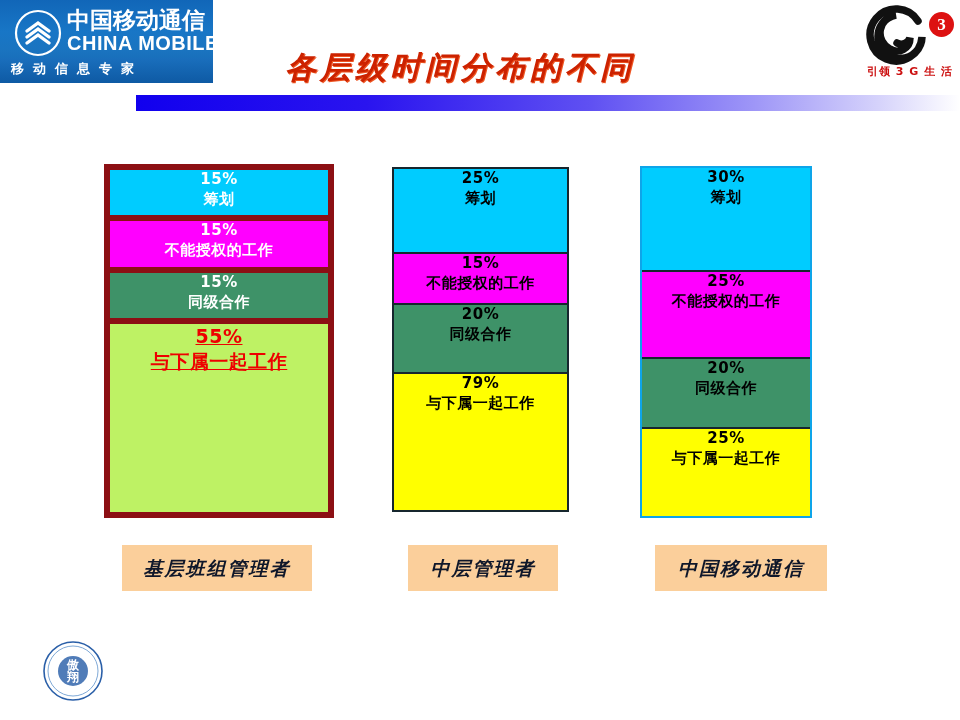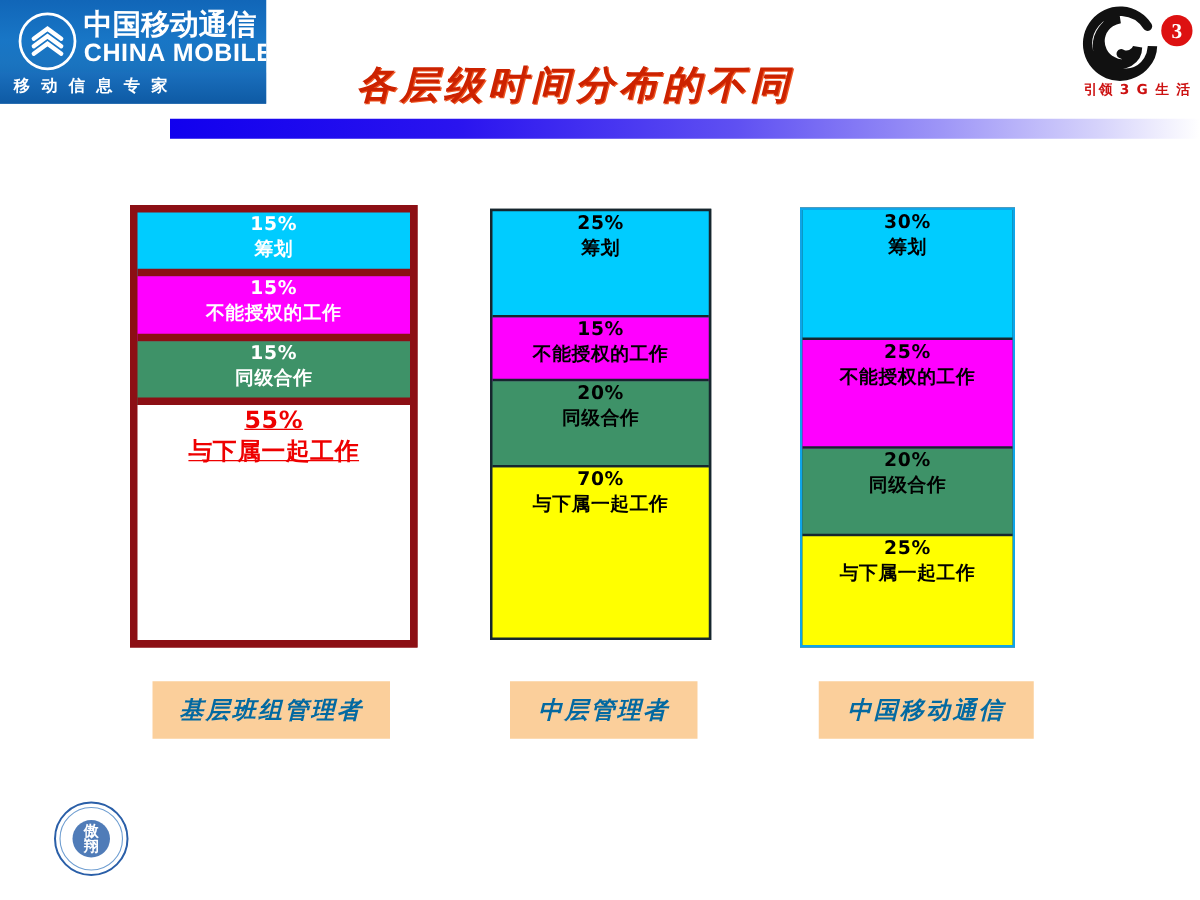--- a/index.html
+++ b/index.html
@@ -192,21 +192,21 @@
     font-size: 19px;
     line-height: 25px;
   }
   #column-1 .seg-pct, #column-1 .seg-label,
   #column-2 .seg-pct, #column-2 .seg-label { color: #000000; }
 
   
   .role-label {
     position: absolute;
     background: #fbcf9b;
-    color: #0369a1;
+    color: #0f172a;
     font-size: 19px;
     font-weight: bold;
     font-style: italic;
     letter-spacing: 2px;
     text-align: center;
     white-space: nowrap;
     box-sizing: border-box;
   }
   #role-label-0 { left: 122px; top: 545px; width: 190px; height: 46px; line-height: 46px; }
   #role-label-1 { left: 408px; top: 545px; width: 150px; height: 46px; line-height: 46px; }
@@ -258,40 +258,40 @@
       <div class="seg-label">筹划</div>
     </div>
     <div class="bar-segment" style="background: rgb(255, 0, 255); height: 15%;">
       <div class="seg-pct">15%</div>
       <div class="seg-label">不能授权的工作</div>
     </div>
     <div class="bar-segment" style="background: rgb(62, 146, 104); height: 15%;">
       <div class="seg-pct">15%</div>
       <div class="seg-label">同级合作</div>
     </div>
-    <div class="bar-segment seg-highlight" style="background: #ffffff; height: 55%;">
+    <div class="bar-segment seg-highlight" style="background: #bef264; height: 55%;">
       <div class="seg-pct">55%</div>
       <div class="seg-label">与下属一起工作</div>
     </div>
   </div>
 <div class="bar-column" id="column-1">
     <div class="bar-segment" style="background: rgb(0, 204, 255); height: 25%;">
       <div class="seg-pct">25%</div>
       <div class="seg-label">筹划</div>
     </div>
     <div class="bar-segment" style="background: rgb(255, 0, 255); height: 15%;">
       <div class="seg-pct">15%</div>
       <div class="seg-label">不能授权的工作</div>
     </div>
     <div class="bar-segment" style="background: rgb(62, 146, 104); height: 20%;">
       <div class="seg-pct">20%</div>
       <div class="seg-label">同级合作</div>
     </div>
     <div class="bar-segment" style="background: rgb(255, 255, 0); height: 40%;">
-      <div class="seg-pct">70%</div>
+      <div class="seg-pct">79%</div>
       <div class="seg-label">与下属一起工作</div>
     </div>
   </div>
 <div class="bar-column" id="column-2">
     <div class="bar-segment" style="background: rgb(0, 204, 255); height: 30%;">
       <div class="seg-pct">30%</div>
       <div class="seg-label">筹划</div>
     </div>
     <div class="bar-segment" style="background: rgb(255, 0, 255); height: 25%;">
       <div class="seg-pct">25%</div>

